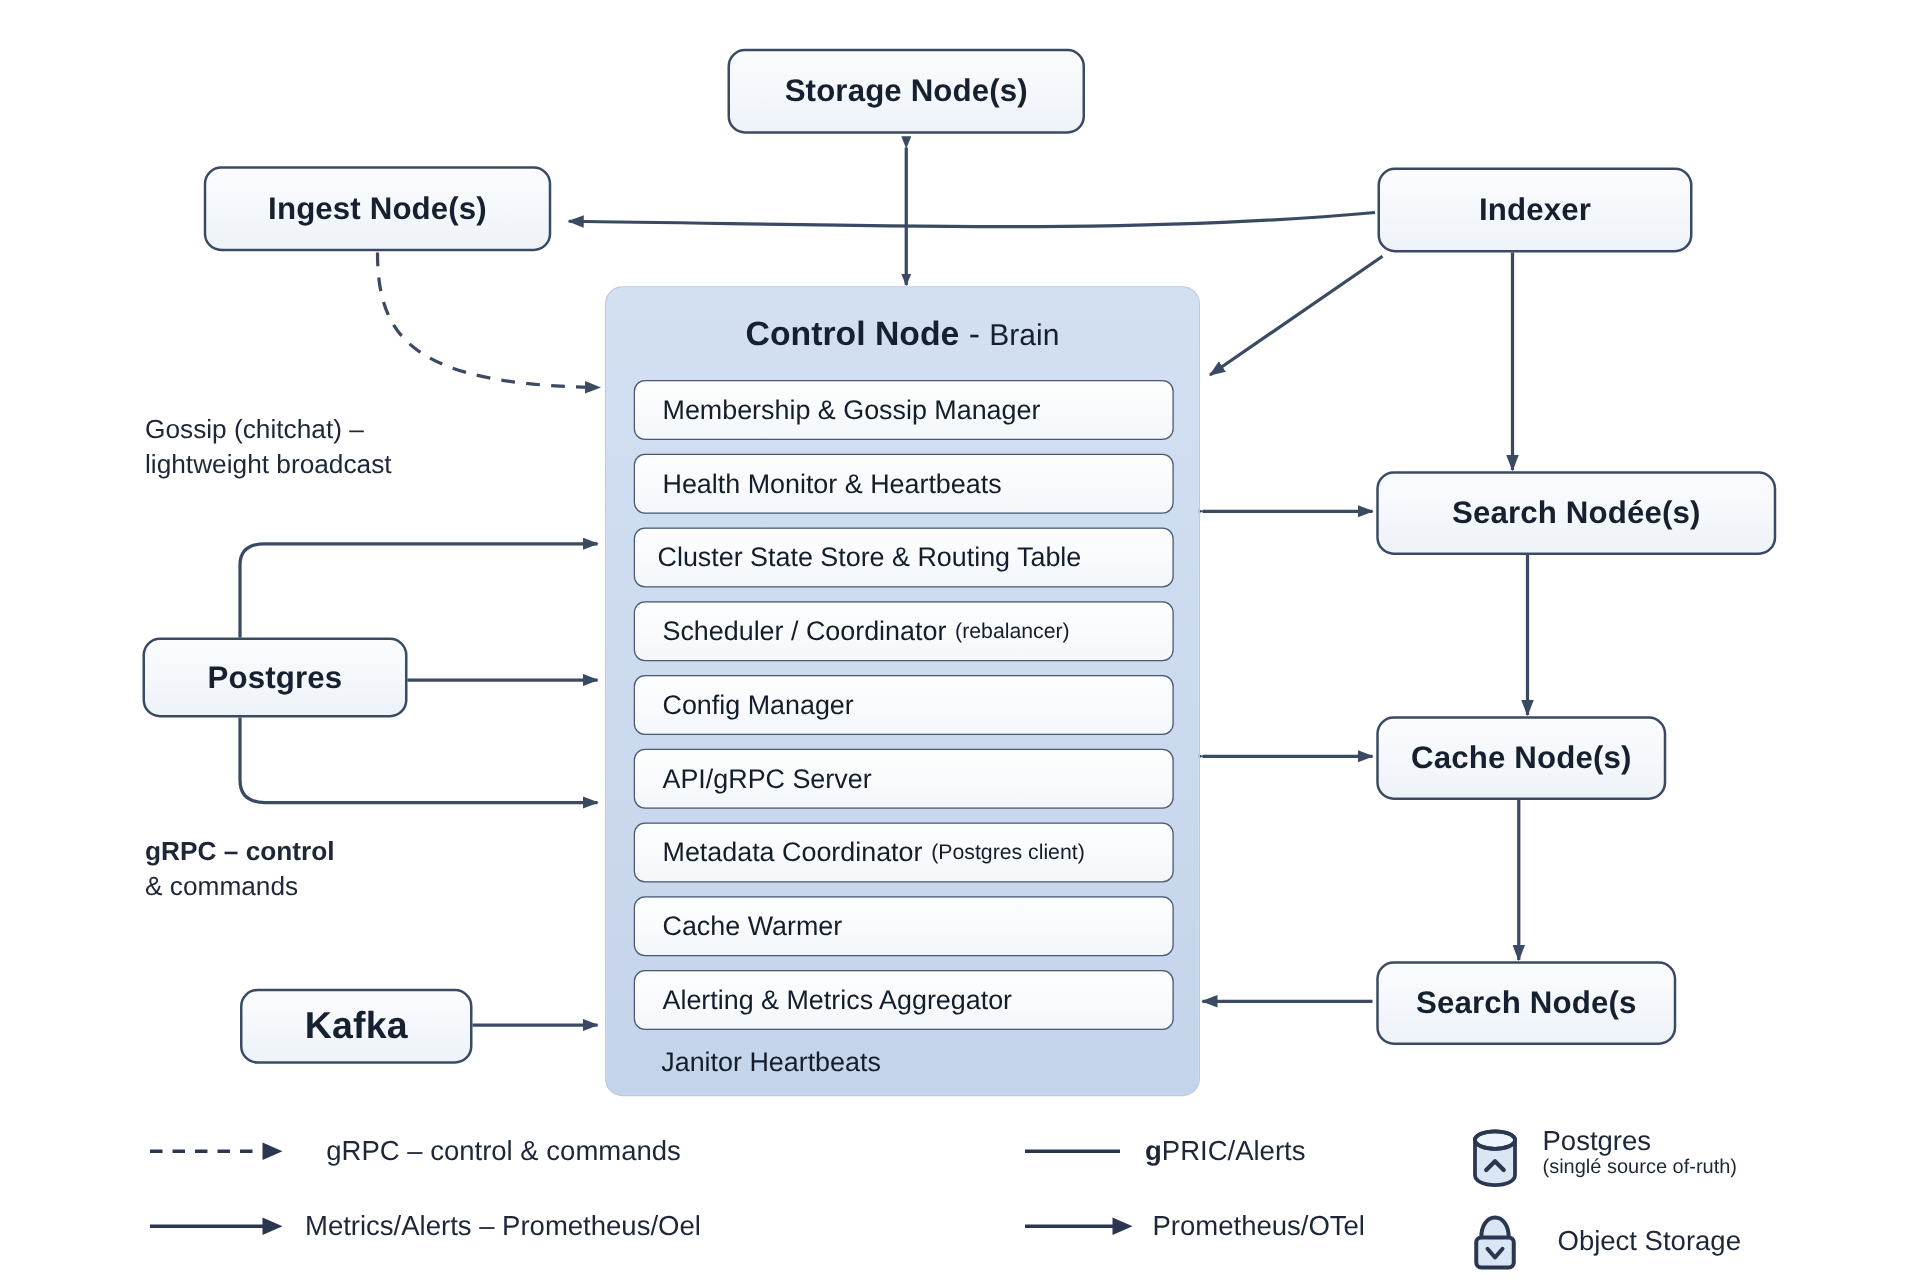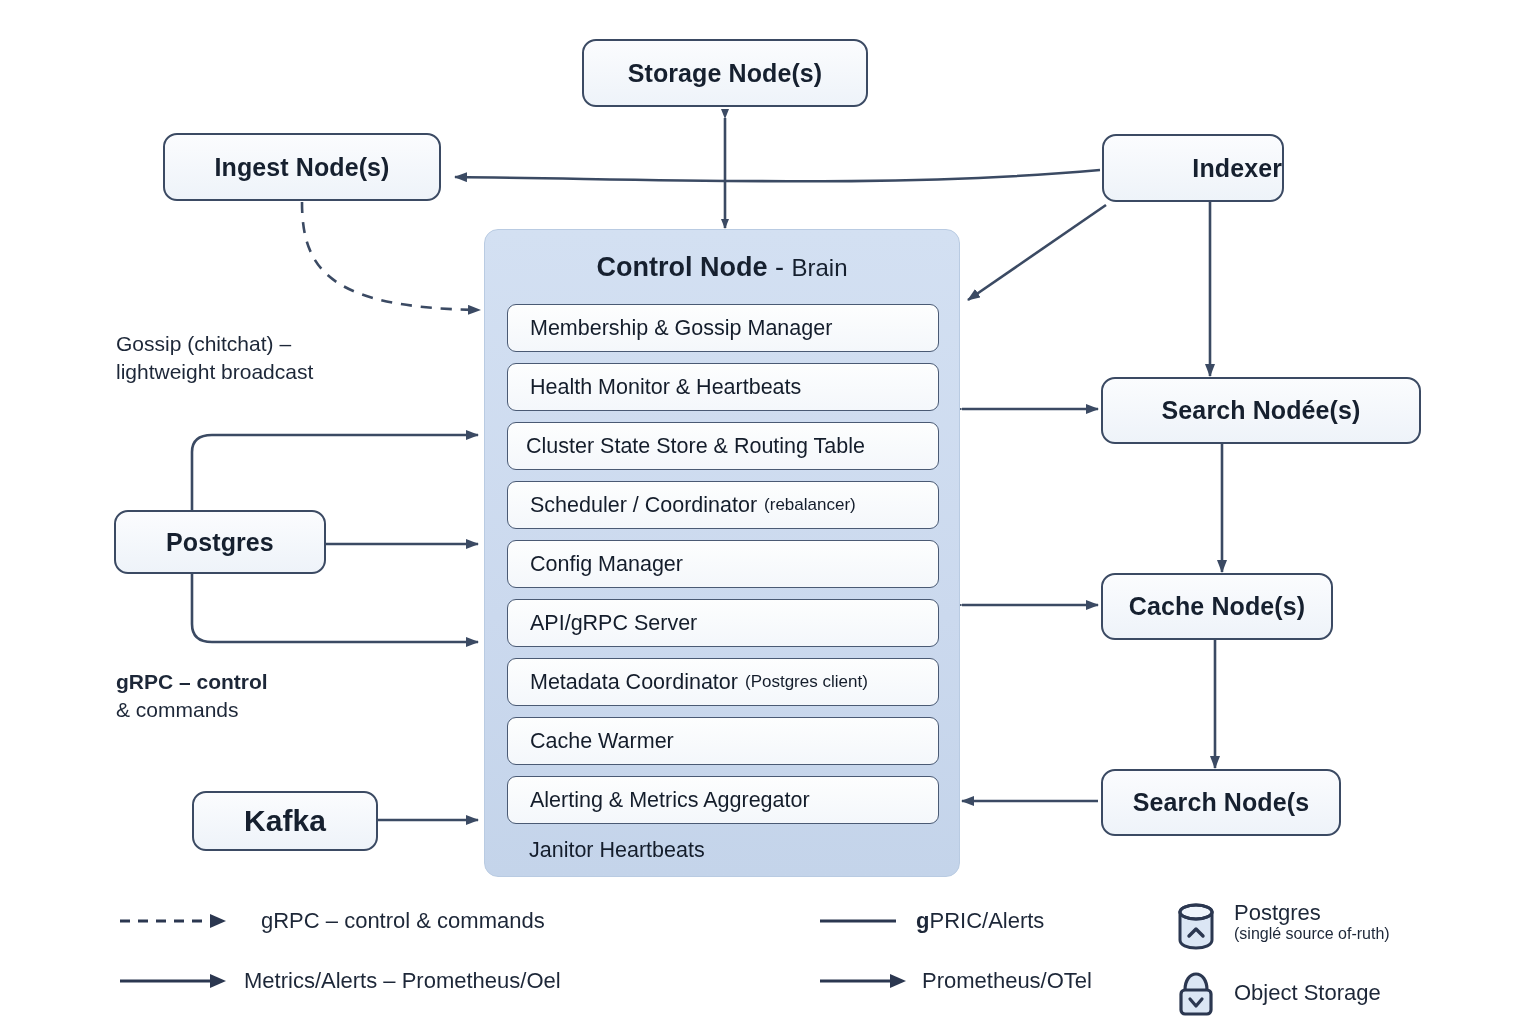--- a/index.html
+++ b/index.html
@@ -103,21 +103,21 @@
   </svg>
 
   <div class="node" style="left:582px;top:39px;width:286px;height:68px;font-size:25px;">
     <span>Storage Node(s)</span>
   </div>
 
   <div class="node" style="left:163px;top:133px;width:278px;height:68px;font-size:25px;">
     <span>Ingest Node(s)</span>
   </div>
 
-  <div class="node" style="left:1102px;top:134px;width:182px;height:68px;font-size:25px;justify-content:flex-end;">
+  <div class="node" style="left:1102px;top:134px;width:252px;height:68px;font-size:25px;">
     <span>Indexer</span>
   </div>
 
   <div class="node" style="left:1101px;top:377px;width:320px;height:67px;font-size:25px;">
     <span>Search Nodée(s)</span>
   </div>
 
   <div class="node" style="left:1101px;top:573px;width:232px;height:67px;font-size:25px;">
     <span>Cache Node(s)</span>
   </div>
@@ -240,17 +240,17 @@
         <span class="lg-sub" style="display:block;">(singlé source of-ruth)</span>
       </span>
     </div>
 
     <div class="lg-icon-text" style="left:1172px;top:78px;display:flex;align-items:center;">
       <svg width="48" height="50" viewBox="0 0 48 50">
         <path d="M13,22 C13,12 18,6 24,6 C30,6 35,12 35,22" fill="#dbe6f4" stroke="#2b3750" stroke-width="3.2" stroke-linejoin="round"></path>
         <rect x="9" y="22" width="30" height="24" rx="4" fill="#dbe6f4" stroke="#2b3750" stroke-width="3.2"></rect>
         <path d="M18,31 L24,38 L30,31" fill="none" stroke="#2b3750" stroke-width="3.2" stroke-linecap="round" stroke-linejoin="round"></path>
       </svg>
-      <span class="lg-text" style="margin-left:14px;">Object Storage</span>
+      <span class="lg-text" style="margin-left:26px;">Object Storage</span>
     </div>
 
   </div>
 </div>
 
 </body></html>

